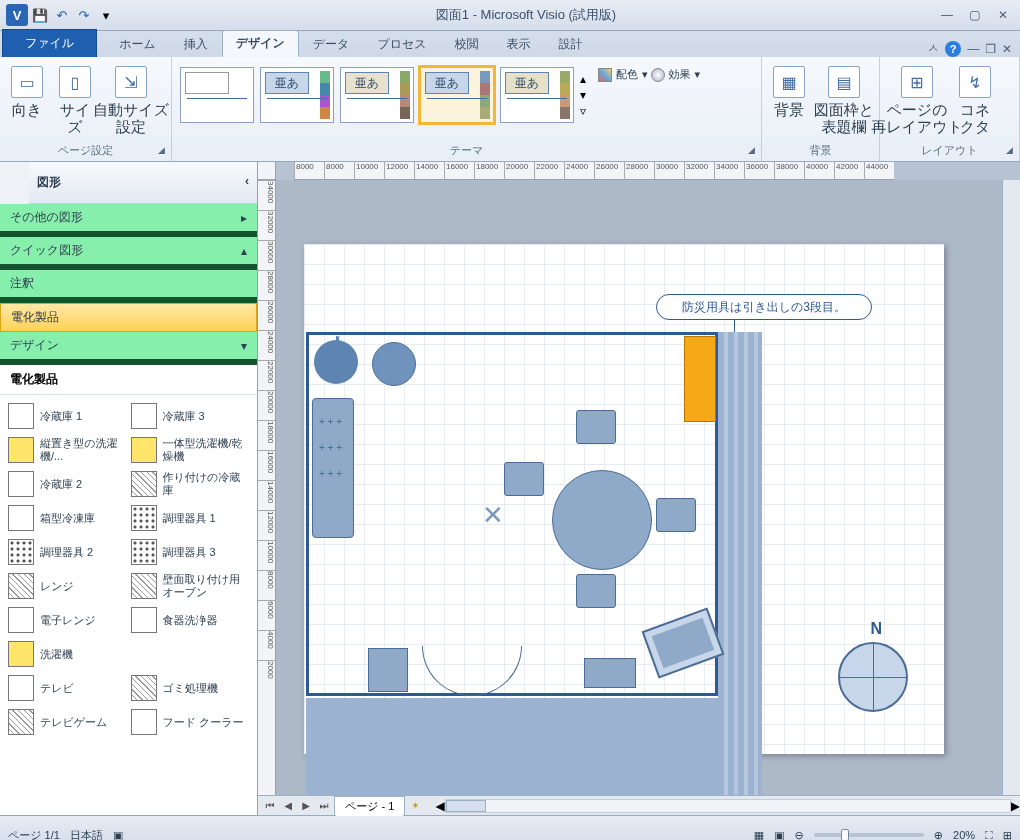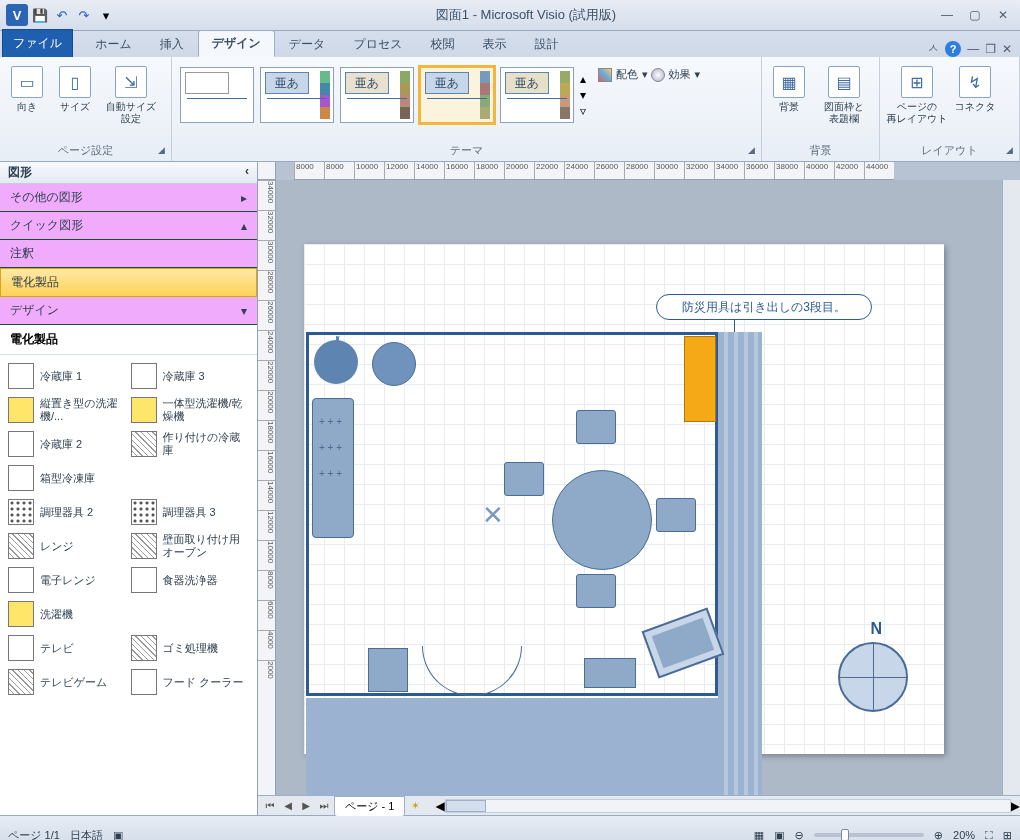--- a/index.html
+++ b/index.html
@@ -10,53 +10,53 @@
 .qat { display: flex; align-items: center; gap: 2px; padding: 0 6px; }
 .qat-icon { width: 20px; height: 20px; display: flex; align-items: center; justify-content: center; border-radius: 2px; font-size: 13px; }
 .visio-icon { background:#2b66b5; color:#fff; font-weight:bold; width:22px; height:22px; border-radius:3px; }
 .title-text { flex: 1; text-align: center; color: #3b5068; font-size: 13px; }
 .win-controls { display: flex; gap: 10px; padding: 0 8px; color:#4d5f77; }
 .win-btn { width: 18px; height: 18px; display: flex; align-items: center; justify-content: center; cursor: default; }
 
 
 .ribbon-tabs { height: 26px; display: flex; align-items: flex-end; background: linear-gradient(#d5deec,#cfd8e6); padding-left: 2px; }
 .rtab { padding: 4px 13px; font-size: 12px; color: #3b4e64; cursor: default; border: 1px solid transparent; border-bottom: none; }
-.rtab.file { background: #1f5fb0; color: #fff; border-radius: 0; padding: 5px 10px; margin-right: 8px; border:1px solid #174a8d; border-bottom:none;}
+.rtab.file { background: #1f5fb0; color: #fff; border-radius: 0; padding: 5px 22px; margin-right: 8px; border:1px solid #174a8d; border-bottom:none;}
 .rtab.active { background: #f4f7fb; border: 1px solid #9bb0c9; border-bottom: 1px solid #f4f7fb; border-radius: 3px 3px 0 0; font-weight: bold; }
 .ribbon-tabs-right { margin-left: auto; display: flex; gap: 6px; padding-right: 8px; align-items:center; color:#4d5f77; }
 .help-circle { width:16px; height:16px; border-radius:50%; background:#2b7de0; color:#fff; display:flex; align-items:center; justify-content:center; font-size:11px; font-weight:bold;}
 
 
 .ribbon { height: 105px; background: linear-gradient(#f6f9fd,#e8eef6); border-bottom: 1px solid #98aac0; display: flex; }
 .rgroup { border-right: 1px solid #c5d0de; display: flex; flex-direction: column; padding: 2px 4px; }
 .rgroup-body { flex: 1; display: flex; align-items: flex-start; gap: 2px; padding-top:4px;}
 .rgroup-label { height: 16px; font-size: 11px; color: #5a6b80; text-align: center; position:relative; }
 .rgroup-label .dlauncher { position:absolute; right:2px; top:2px; font-size:9px; color:#5a6b80;}
 .big-btn { width: 46px; display: flex; flex-direction: column; align-items: center; gap: 3px; padding: 3px 2px; cursor: default; }
 .big-btn .ico { width: 32px; height: 32px; background: #fff; border: 1px solid #88a4c4; border-radius: 2px; display: flex; align-items: center; justify-content: center; font-size: 16px; color:#406da3;}
-.big-btn .lbl { font-size: 10px; text-align: center; line-height: 1.15; color:#2f4050;}
+.big-btn .lbl { font-size: 15px; text-align: center; line-height: 1.15; color:#2f4050;}
 .theme-gallery { display: flex; gap: 6px; padding: 4px; align-items:center;}
 .theme-swatch { width: 74px; height: 56px; background: #fff; border: 1px solid #8aa2bf; display: flex; flex-direction:column; padding:4px; gap:3px; position:relative;}
 .theme-swatch.sel { outline: 3px solid #f3b53a; outline-offset: -1px; background:#fbf3dc; border-color:#d99a13;}
 .theme-swatch .aa { width: 44px; height: 22px; background: #c7d6e8; border:1px solid #5e84b2; display:flex; align-items:center; justify-content:center; font-size:12px; color:#2a4764;}
 .theme-swatch .ln { position:absolute; bottom:6px; left:6px; right:6px; height:18px; border-top:1px solid #406da3;}
 .theme-swatch .pal { position:absolute; right:3px; top:3px; bottom:3px; width:10px; display:flex; flex-direction:column;}
 .theme-swatch .pal span{flex:1;}
 .ribbon-small { display:flex; flex-direction:row; gap:3px; padding:4px 6px; font-size:11px; color:#2f4050;}
 .ribbon-small div{display:flex; align-items:center; gap:4px;}
 .ribbon-small .sw{width:14px;height:14px;background:linear-gradient(45deg,#d66,#6ad,#fc6);border:1px solid #888;}
 .ribbon-small .fx{width:14px;height:14px;border:1px solid #888;border-radius:50%;background:radial-gradient(#fff,#aac);}
 
 
 .main { display: flex; height: 653px; background: #b7c3d3; }
 
 
 .shapes-pane { width: 258px; background: #eef2f7; border-right: 1px solid #8fa2b9; display: flex; flex-direction: column; }
-.sp-title { background: linear-gradient(#f7fafd,#e3e9f2); padding: 2px 8px; font-weight: bold; color:#2f4050; border-bottom: 1px solid #c3cedb; display:flex; justify-content:space-between;}
-.sp-section { padding: 5px 10px; border-bottom: 1px solid #14532d; background: #f0abfc; color:#2f4050; display:flex; justify-content:space-between; align-items:center;}
+.sp-title { background: linear-gradient(#f7fafd,#e3e9f2); padding: 12px 8px; font-weight: bold; color:#2f4050; border-bottom: 1px solid #c3cedb; display:flex; justify-content:space-between;margin-left:29px;}
+.sp-section { padding: 5px 10px; border-bottom: 6px solid #14532d; background: #86efac; color:#2f4050; display:flex; justify-content:space-between; align-items:center;}
 .sp-section.sel { background: linear-gradient(#ffe9a6,#ffd257); border:1px solid #d9a516; }
 .sp-subtitle { padding: 6px 10px; font-weight: bold; background:#fff; border-bottom:1px solid #d8dfe8;}
 .sp-list { flex: 1; overflow: hidden; background: #fff; padding: 4px 6px; }
 .sp-row { display: flex; }
 .sp-item { width: 50%; display: flex; align-items: center; gap: 6px; padding: 4px 2px; cursor: default; }
 .sp-ico { width: 26px; height: 26px; background: #fff; border: 1px solid #777; flex: none; }
 .sp-ico.yellow{background:#ffe66b;}
 .sp-ico.hatch{background:repeating-linear-gradient(45deg,#fff,#fff 3px,#999 3px,#999 4px);}
 .sp-ico.dots{background:radial-gradient(#555 1px,#fff 2px); background-size:6px 6px;}
 .sp-lbl { font-size: 11px; line-height: 1.15; color:#2f4050;}
@@ -320,20 +320,24 @@
           <div class="sp-item">
             <div class="sp-ico hatch"></div>
             <div class="sp-lbl">作り付けの冷蔵庫</div>
           </div>
         </div>
       <div class="sp-row">
           <div class="sp-item">
             <div class="sp-ico"></div>
             <div class="sp-lbl">箱型冷凍庫</div>
           </div>
+          <div class="sp-item">
+            <div class="sp-ico dots"></div>
+            <div class="sp-lbl">調理器具 1</div>
+          </div>
         </div>
       <div class="sp-row">
           <div class="sp-item">
             <div class="sp-ico dots"></div>
             <div class="sp-lbl">調理器具 2</div>
           </div>
           <div class="sp-item">
             <div class="sp-ico dots"></div>
             <div class="sp-lbl">調理器具 3</div>
           </div>

